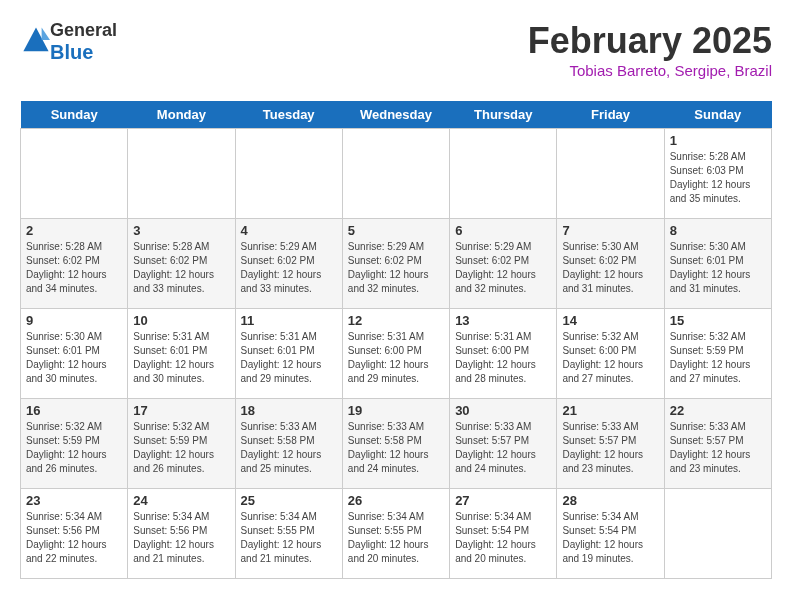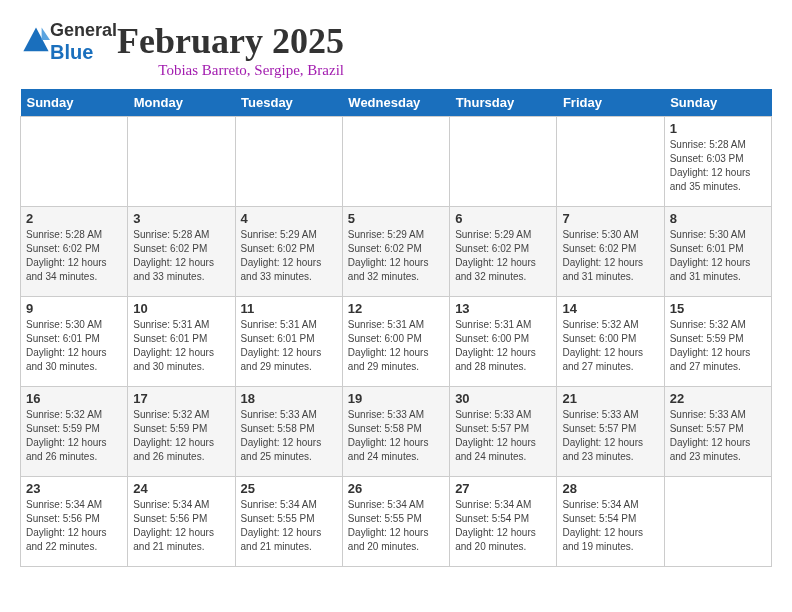--- a/index.html
+++ b/index.html
@@ -6,53 +6,53 @@
     body {
       font-family: Arial, sans-serif;
       background: #fff;
       width: 792px;
       min-height: 612px;
       padding: 20px;
     }
     .header {
       display: flex;
       align-items: flex-start;
-      margin-bottom: 10px;
+      justify-content: space-between;
+      margin-bottom: 22px;
     }
     .logo {
       display: flex;
       align-items: center;
     }
     .logo-icon {
       width: 28px;
       height: 28px;
       margin-left: 2px;
     }
     .title-area {
       text-align: right;
-      font-family: Liberation Serif, serif;
     }
     .month-year {
       font-size: 36px;
       font-weight: bold;
       color: #333;
     }
     .location {
       font-size: 15px;
       color: #a21caf;
     }
     table {
       width: 100%;
       border-collapse: collapse;
       table-layout: fixed;
     }
     thead tr th {
       background-color: #1a6fbd;
       color: #fff;
-      text-align: left;
+      text-align: center;
       padding: 6px 6px;
       font-size: 13px;
       font-weight: bold;
     }
     tbody tr td {
       border: 1px solid #ccc;
       vertical-align: top;
       padding: 4px 5px;
       font-size: 10.5px;
       color: #333;

